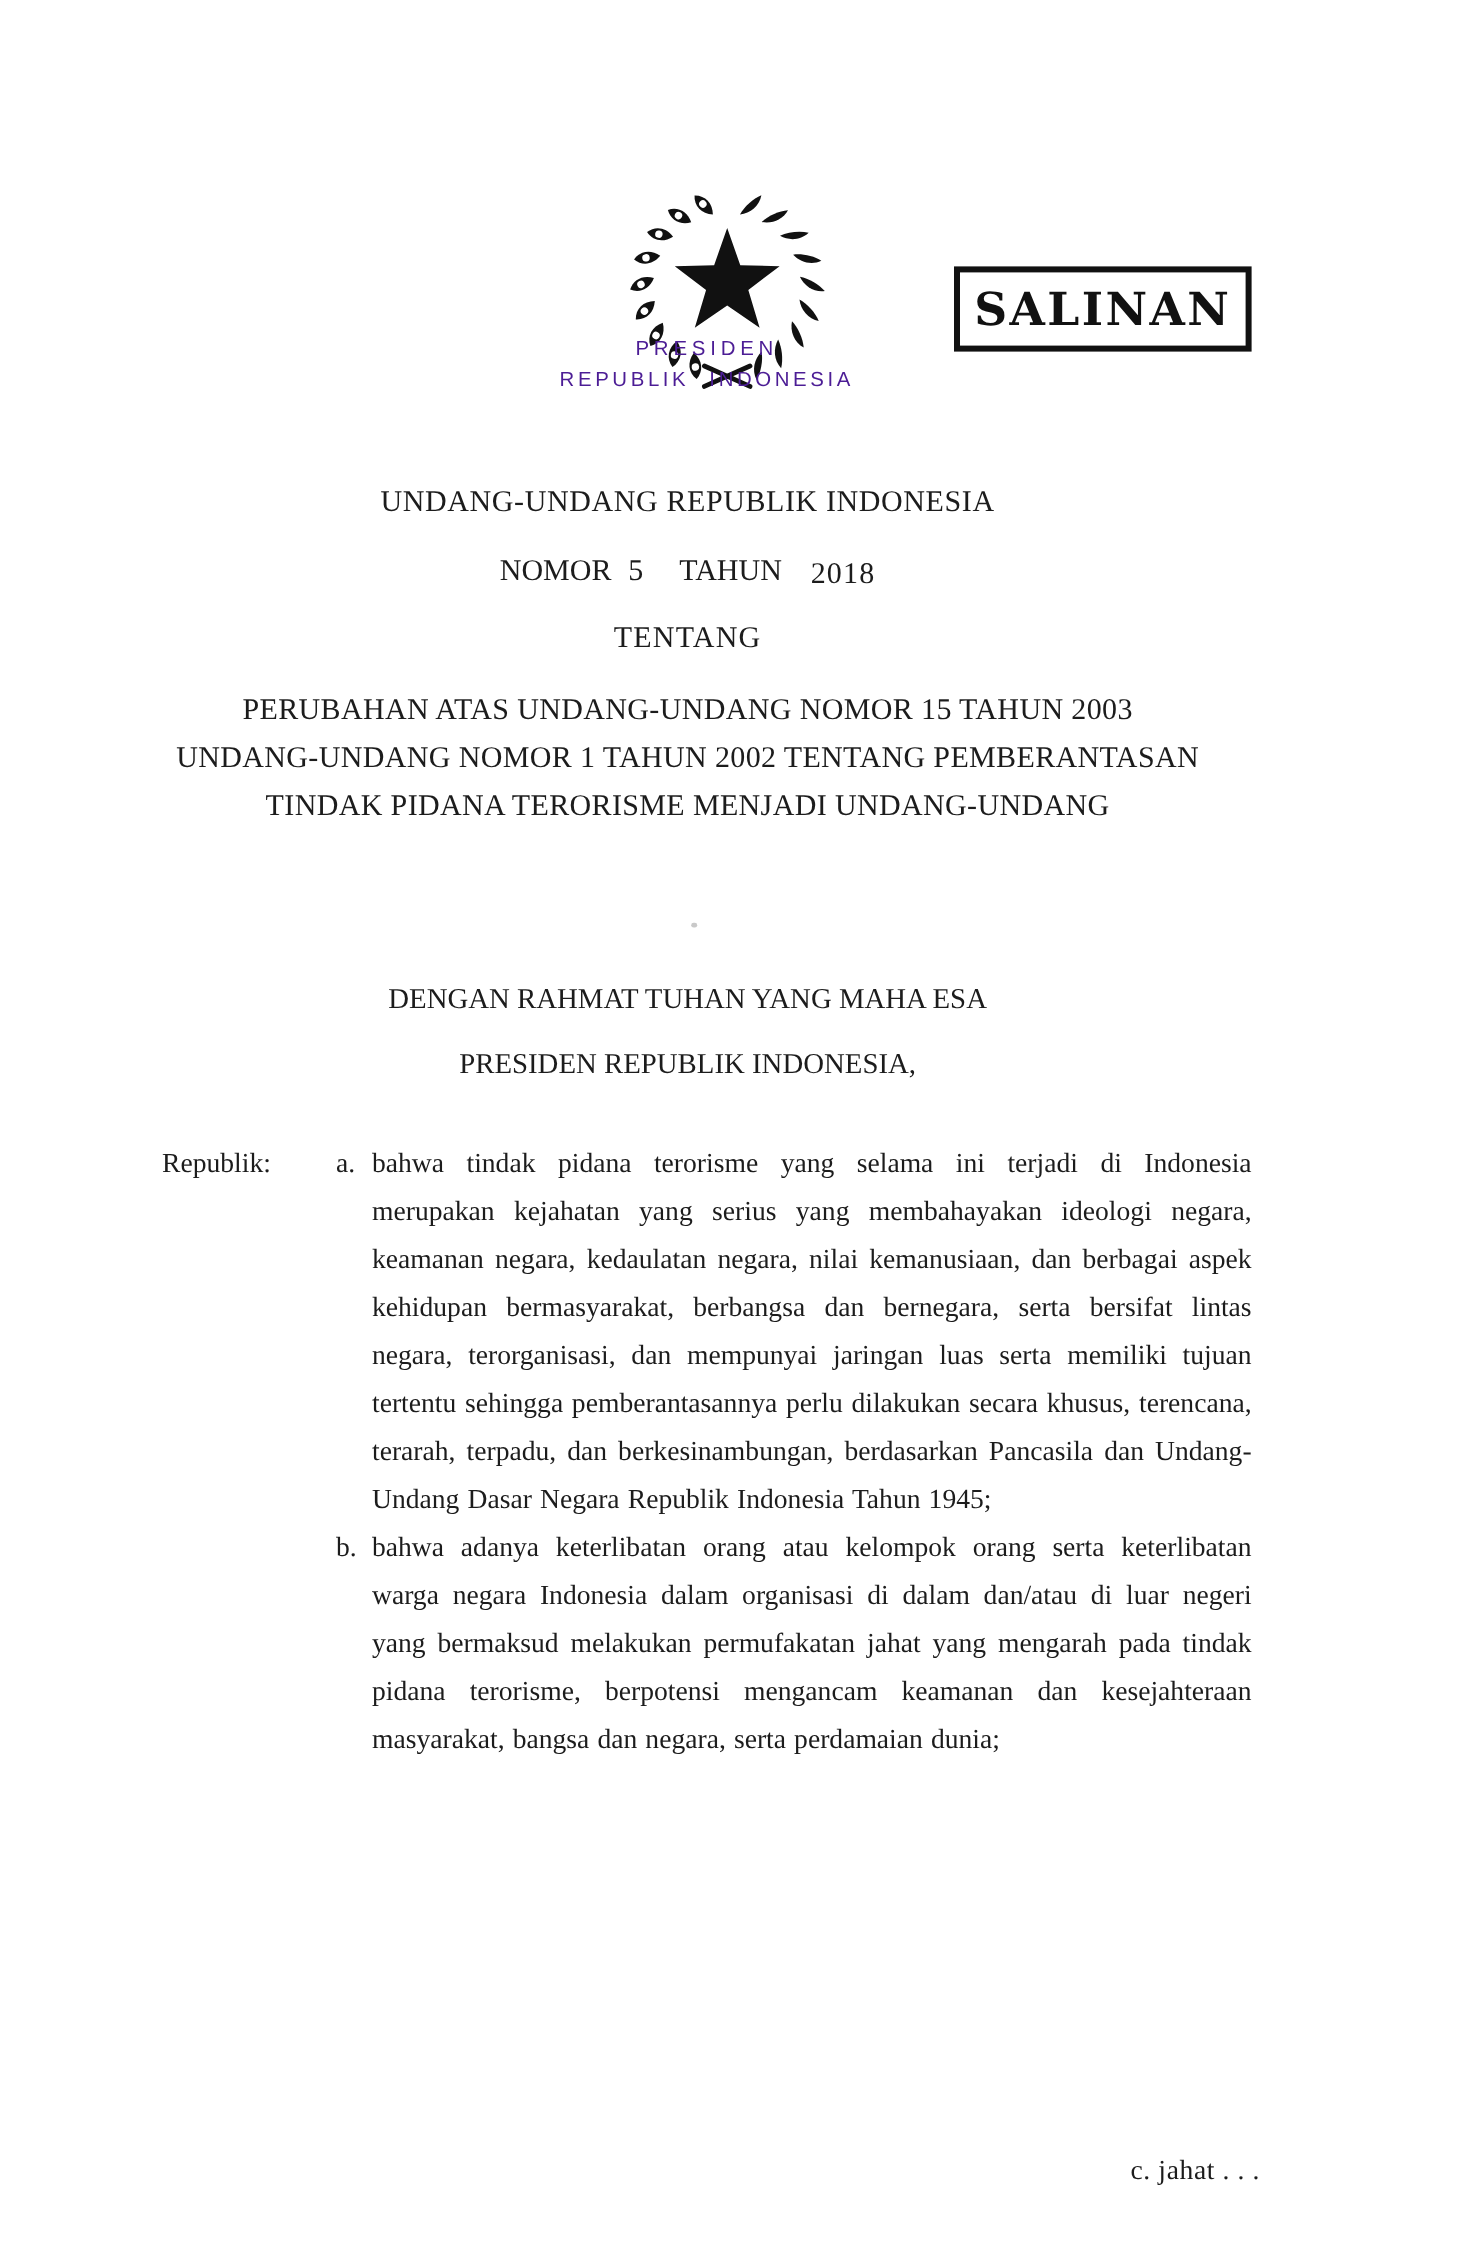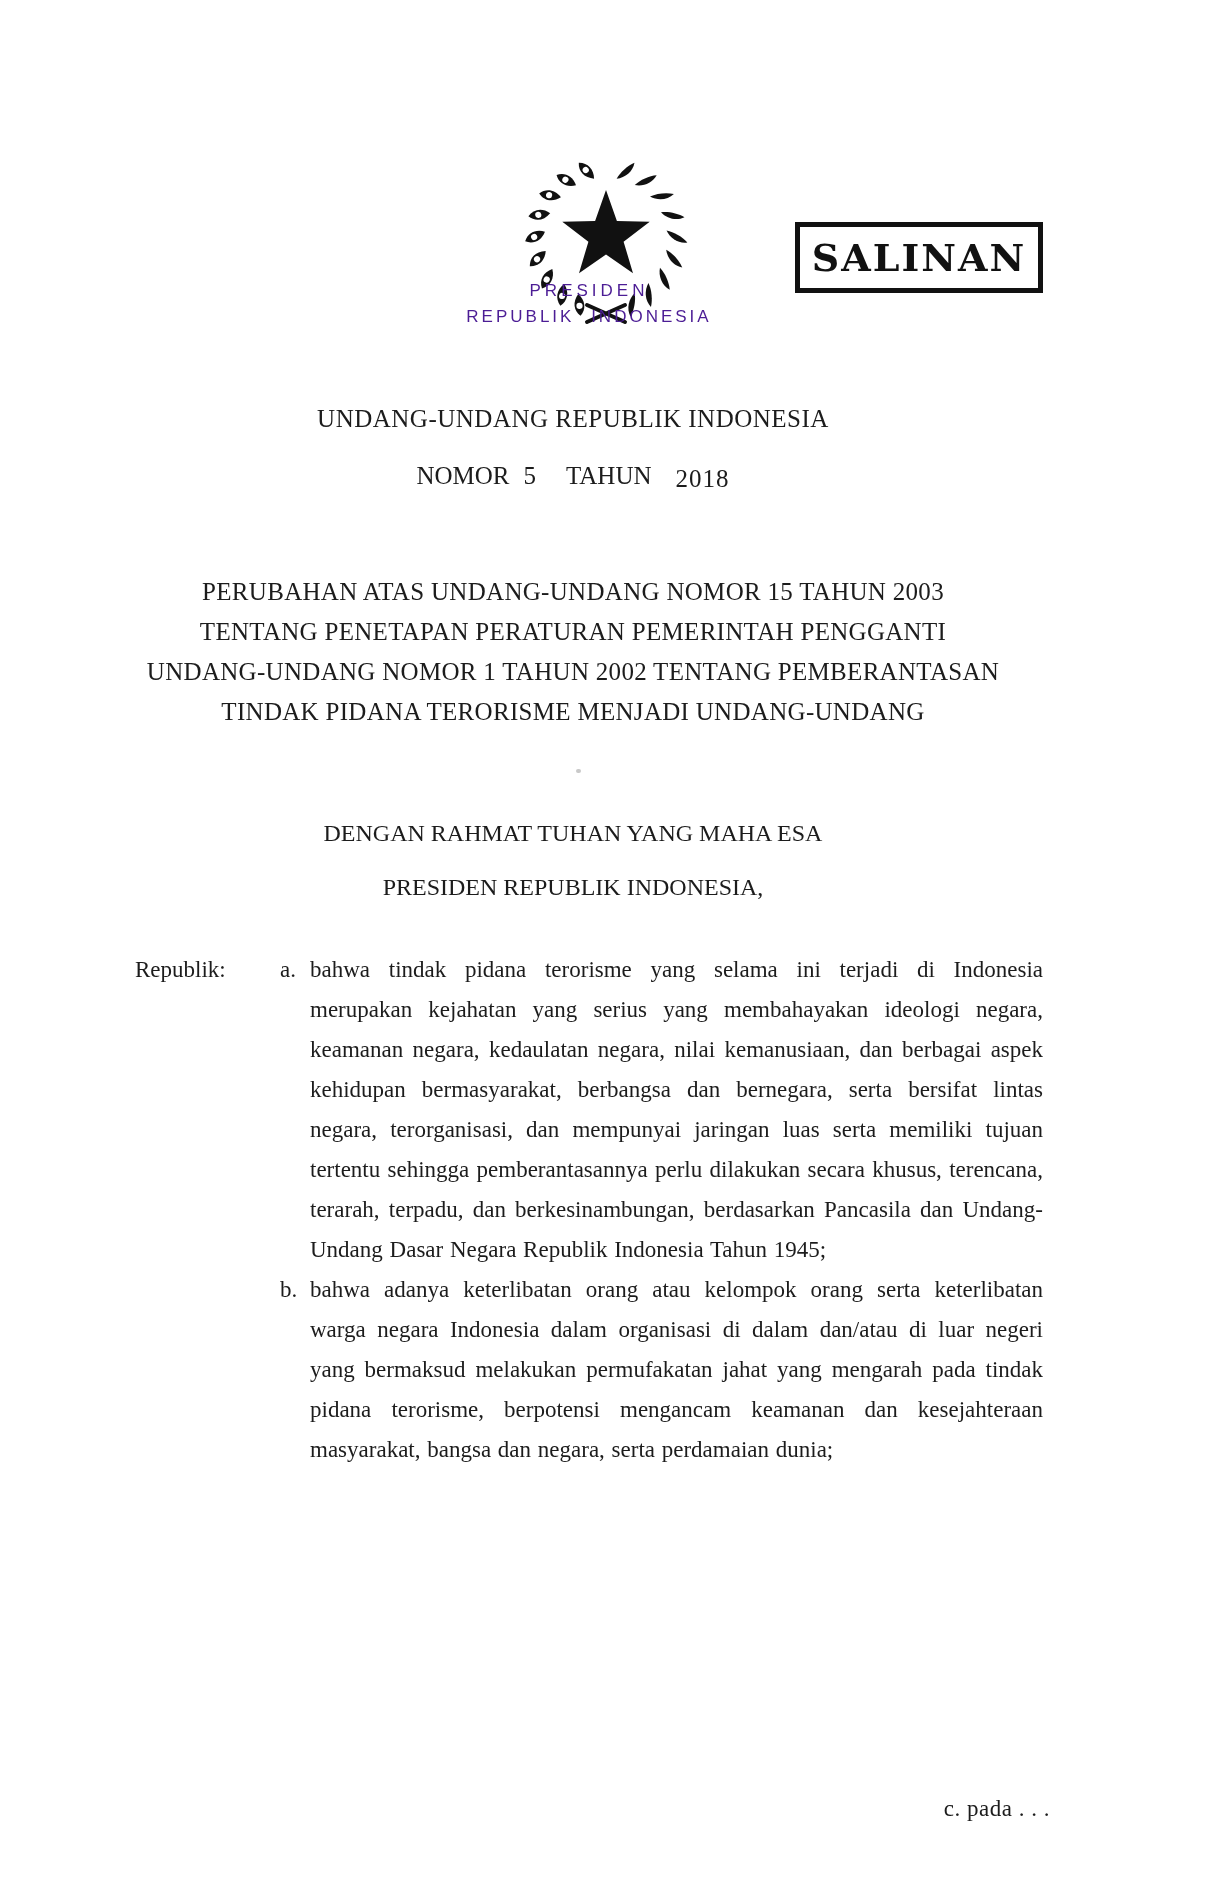--- a/index.html
+++ b/index.html
@@ -108,24 +108,24 @@
     <div class="lh1">PRESIDEN</div>
     <div class="lh2">REPUBLIK INDONESIA</div>
   </div>
 
   <div class="center-col law-heading">UNDANG-UNDANG REPUBLIK INDONESIA</div>
 
   <div class="center-col number-line">
     <span>NOMOR</span><span class="num">5</span><span class="tahun">TAHUN</span><span class="year">2018</span>
   </div>
 
+  <div class="center-col tentang">TENTANG</div>
 
   <div class="center-col subject">
     <div>PERUBAHAN ATAS UNDANG-UNDANG NOMOR 15 TAHUN 2003</div>
-    <div>TENTANG PENETAPAN PERATURAN PEMERINTAH PENGGANTI</div>
     <div>UNDANG-UNDANG NOMOR 1 TAHUN 2002 TENTANG PEMBERANTASAN</div>
     <div>TINDAK PIDANA TERORISME MENJADI UNDANG-UNDANG</div>
   </div>
 
   <div class="speck"></div>
 
   <div class="center-col authority">PRESIDEN REPUBLIK INDONESIA,</div>
   <div class="center-col invocation">DENGAN RAHMAT TUHAN YANG MAHA ESA</div>
 
   <div class="considerations">
@@ -135,15 +135,15 @@
         <span class="marker">a.</span>
         <span class="text">bahwa tindak pidana terorisme yang selama ini terjadi di Indonesia merupakan kejahatan yang serius yang membahayakan ideologi negara, keamanan negara, kedaulatan negara, nilai kemanusiaan, dan berbagai aspek kehidupan bermasyarakat, berbangsa dan bernegara, serta bersifat lintas negara, terorganisasi, dan mempunyai jaringan luas serta memiliki tujuan tertentu sehingga pemberantasannya perlu dilakukan secara khusus, terencana, terarah, terpadu, dan berkesinambungan, berdasarkan Pancasila dan Undang-Undang Dasar Negara Republik Indonesia Tahun 1945;</span>
       </div>
       <div class="consider-item">
         <span class="marker">b.</span>
         <span class="text">bahwa adanya keterlibatan orang atau kelompok orang serta keterlibatan warga negara Indonesia dalam organisasi di dalam dan/atau di luar negeri yang bermaksud melakukan permufakatan jahat yang mengarah pada tindak pidana terorisme, berpotensi mengancam keamanan dan kesejahteraan masyarakat, bangsa dan negara, serta perdamaian dunia;</span>
       </div>
     </div>
   </div>
 
-  <div class="catchword">c. pada . . .</div>
+  <div class="catchword">c. jahat . . .</div>
 
 </div>
 
 </body></html>

